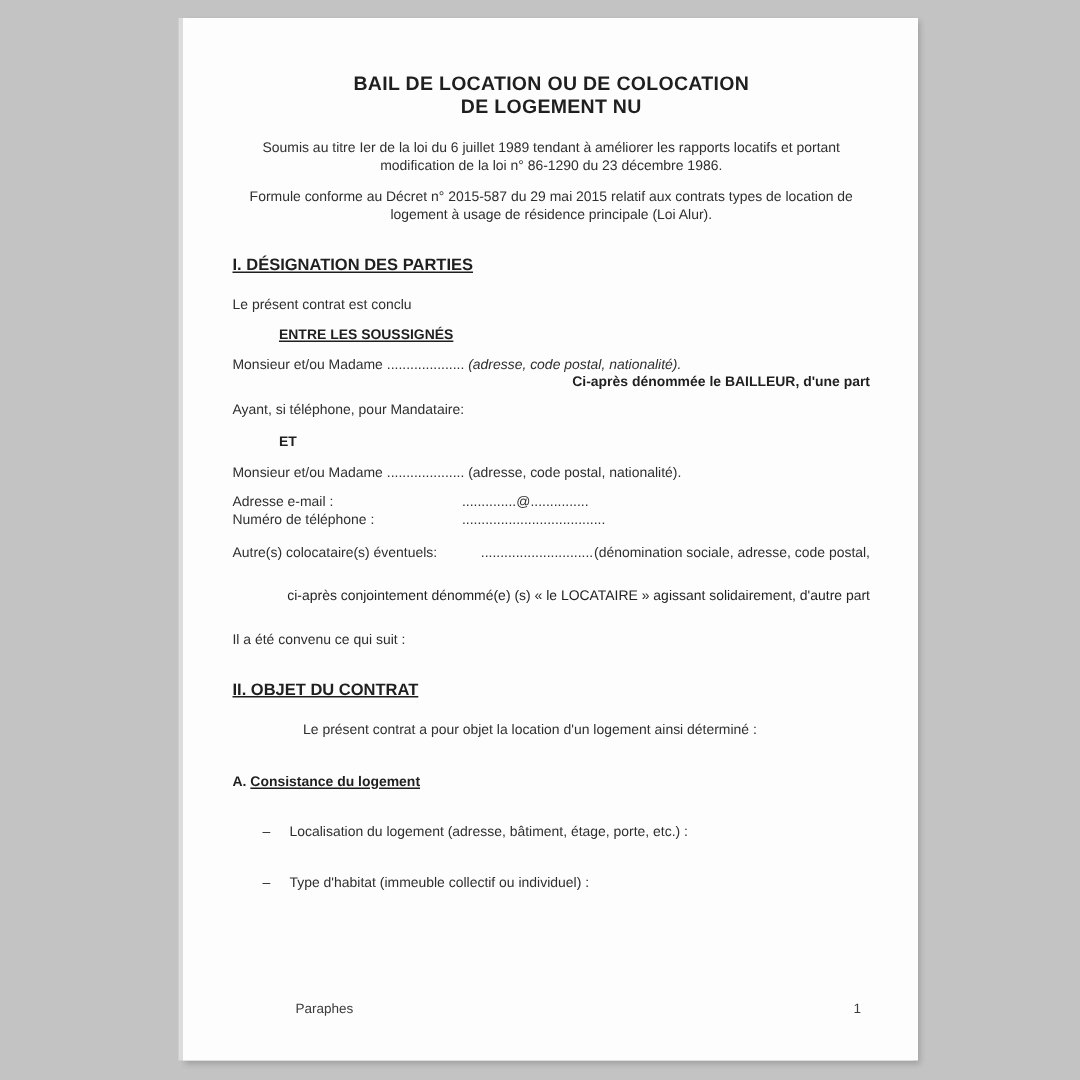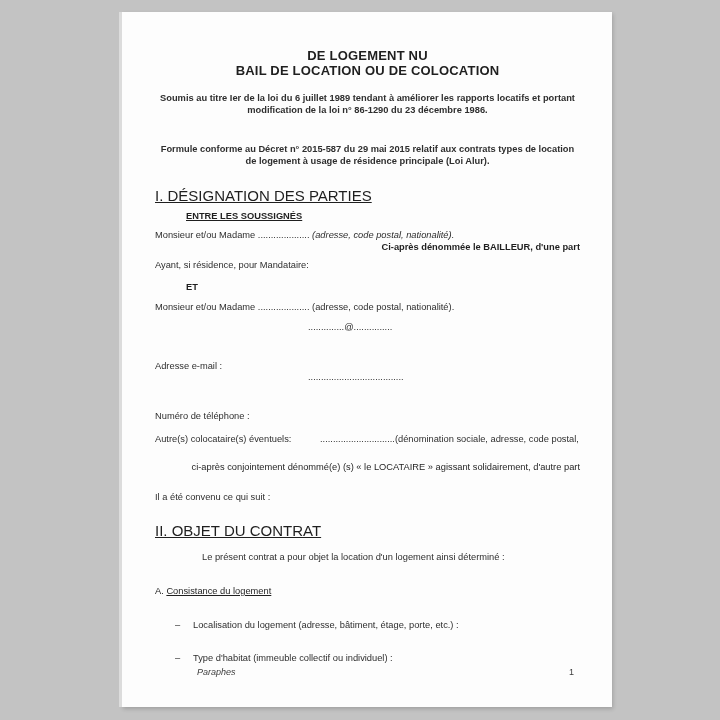--- a/index.html
+++ b/index.html
@@ -17,79 +17,80 @@
   }
   .content {
     position:absolute; left:33px; top:0; width:425px;
     font-size:9.3px; line-height:11.5px;
   }
   .doc-title {
     margin-top:36px; text-align:center;
     font-size:13px; font-weight:bold; line-height:15px;
     color:#1f1f1f; letter-spacing:.2px;
   }
-  .centered-note { margin-top:14px; text-align:center; line-height:12px;font-weight:bold; }
-  .centered-note.second { margin-top:27px; }
+  .centered-note { margin-top:14px; text-align:center; line-height:12px; }
+  .centered-note.second { margin-top:9px; }
   .section-heading {
-    margin-top:23px; font-weight:normal; font-size:15px;
+    margin-top:23px; font-weight:bold; font-size:11px;
     text-decoration:underline; color:#1f1f1f;
   }
   .plain { margin-top:14px; }
   .sub-heading {
     margin-top:9px; margin-left:31px;
     font-weight:bold; text-decoration:underline; color:#1f1f1f;
   }
   .party-line { margin-top:8px; }
   .party-line .hint-italic { font-style:italic; }
   .right-bold { text-align:right; font-weight:bold; color:#1f1f1f; }
   .mandatary { margin-top:7px; }
   .and-heading { margin-top:10px; margin-left:31px; font-weight:bold; color:#1f1f1f; }
   .tenant-line { margin-top:9px; }
   .contact-block { margin-top:8px; }
   .contact-row { display:flex; line-height:11.5px; }
-  .contact-row .lbl { width:153px; flex:none;margin-top:39px; }
+  .contact-row .lbl { width:153px; flex:none; }
   .other-tenants { margin-top:11px; }
-  .other-tenants .row1 { display:flex; white-space:nowrap; }
+  .other-tenants .row1 { display:flex; white-space:nowrap;justify-content:space-between; }
   .other-tenants .lbl { width:165px; flex:none; }
   .locataire-line { margin-top:17px; text-align:right; font-weight:normal; color:#1f1f1f; }
   .convenu { margin-top:18px; }
   .section2-heading { margin-top:22px; }
   .objet-intro { margin-top:15px;margin-left:47px; }
-  .subsection { margin-top:23px; font-weight:normal; color:#1f1f1f; }
+  .subsection { margin-top:23px; font-weight:bold; color:#1f1f1f; }
   .subsection .sub-title { text-decoration:underline; }
   .dash-item { margin-top:22px; margin-left:20px; display:flex; }
   .dash-item .dash { width:18px; flex:none; }
-  .footer-paraphes { position:absolute; left:75px; bottom:30px; font-size:9px; color:#3c3c3c;font-style:italic; }
+  .footer-paraphes { position:absolute; left:75px; bottom:30px; font-size:9px; color:#3c3c3c; }
   .footer-pagenum { position:absolute; right:38px; bottom:30px; font-size:9px; color:#3c3c3c; }
 </style>
 </head>
 <body>
 
 <div class="page">
   <div class="content">
 
     <div class="doc-title">
+      <div>BAIL DE LOCATION OU DE COLOCATION</div>
       <div>DE LOGEMENT NU</div>
-      <div>BAIL DE LOCATION OU DE COLOCATION</div>
     </div>
 
     <p class="centered-note">Soumis au titre Ier de la loi du 6 juillet 1989 tendant à améliorer les rapports locatifs et portant modification de la loi n° 86-1290 du 23 décembre 1986.</p>
 
     <p class="centered-note second">Formule conforme au Décret n° 2015-587 du 29 mai 2015 relatif aux contrats types de location de logement à usage de résidence principale (Loi Alur).</p>
 
     <p class="section-heading">I. DÉSIGNATION DES PARTIES</p>
 
+    <p class="plain">Le présent contrat est conclu</p>
 
     <p class="sub-heading">ENTRE LES SOUSSIGNÉS</p>
 
     <p class="party-line"><span>Monsieur et/ou Madame </span><span>.................... </span><span class="hint-italic">(adresse, code postal, nationalité).</span></p>
 
     <p class="right-bold">Ci-après dénommée le BAILLEUR, d'une part</p>
 
-    <p class="mandatary">Ayant, si résidence, pour Mandataire:</p>
+    <p class="mandatary">Ayant, si téléphone, pour Mandataire:</p>
 
     <p class="and-heading">ET</p>
 
     <p class="tenant-line"><span>Monsieur et/ou Madame </span><span>.................... </span><span>(adresse, code postal, nationalité).</span></p>
 
     <div class="contact-block">
       <div class="contact-row">
         <span class="lbl">Adresse e-mail :</span>
           <span>..............@...............</span>
       </div>

